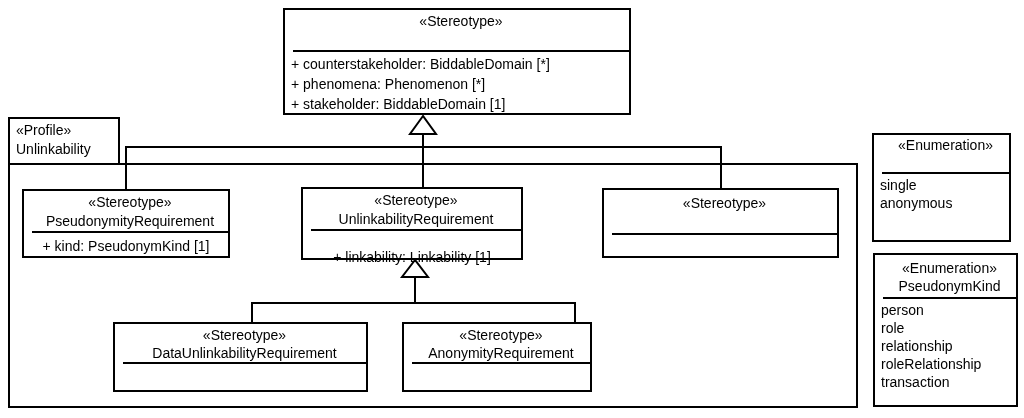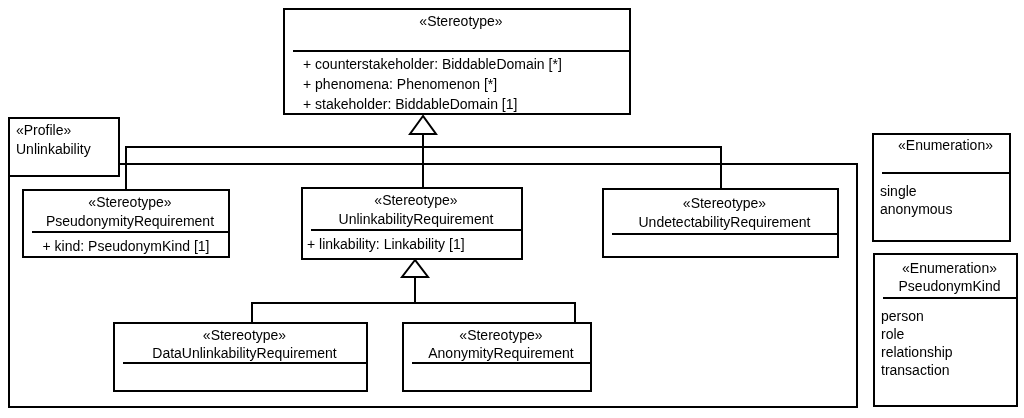--- a/index.html
+++ b/index.html
@@ -46,33 +46,33 @@
     border-bottom: 2px solid #000;
     box-sizing: border-box;
     text-align: center;
     line-height: 19px;
     padding-top: 2px;
     overflow: hidden;
     white-space: nowrap;
     margin-left: 8px;
   }
   .box .compartment {
-    padding: 2px 18px;
+    padding: 2px 6px;
     line-height: 20px;
     text-align: left;
     white-space: nowrap;
     overflow: hidden;
   }
   .enum .title {
     line-height: 18px;
     padding-top: 1px;
   }
   .enum .compartment {
     line-height: 18px;
-    padding: 8px 6px;
+    padding: 2px 6px;
   }
 </style>
 </head>
 <body>
 
 <div class="canvas">
 
   <svg class="connectors" width="1024" height="418" viewBox="0 0 1024 418">
 
     <line x1="423" y1="134" x2="423" y2="188" stroke="#000" stroke-width="2"></line>
@@ -83,21 +83,21 @@
 
     <line x1="415" y1="277" x2="415" y2="304" stroke="#000" stroke-width="2"></line>
     <line x1="251" y1="303" x2="576" y2="303" stroke="#000" stroke-width="2"></line>
     <line x1="252" y1="302" x2="252" y2="323" stroke="#000" stroke-width="2"></line>
     <line x1="575" y1="302" x2="575" y2="323" stroke="#000" stroke-width="2"></line>
     <polygon points="415,260 402,277 428,277" fill="#ffffff" stroke="#000" stroke-width="2"></polygon>
   </svg>
 
   <div class="frame" style="left:8px; top:163px; width:850px; height:245px;"></div>
 
-  <div class="tab" style="left:8px; top:117px; width:112px; height:60px;">
+  <div class="tab" style="left:8px; top:117px; width:112px; height:48px;">
     <div>«Profile»</div>
     <div>Unlinkability</div>
   </div>
 
   <div class="box" style="left:283px; top:8px; width:348px; height:107px;">
     <div class="title" style="height:42px;">
       <div>«Stereotype»</div>
     </div>
     <div class="compartment">
       <div>+ counterstakeholder: BiddableDomain [*]</div>
@@ -114,29 +114,28 @@
     <div class="compartment" style="text-align:center; padding:3px 4px;">
       <div>+ kind: PseudonymKind [1]</div>
     </div>
   </div>
 
   <div class="box" style="left:301px; top:187px; width:222px; height:73px;">
     <div class="title" style="height:42px;">
       <div>«Stereotype»</div>
       <div>UnlinkabilityRequirement</div>
     </div>
-    <div class="compartment" style="text-align:left; padding:3px 4px;">
+    <div class="compartment" style="text-align:center; padding:16px 4px;">
       <div>+ linkability: Linkability [1]</div>
     </div>
   </div>
 
   <div class="box" style="left:602px; top:188px; width:237px; height:70px;">
     <div class="title" style="height:45px; padding-top:4px;">
       <div>«Stereotype»</div>
-      <div>UndetectabilityRequirement</div>
     </div>
     <div class="compartment"></div>
   </div>
 
   <div class="box" style="left:113px; top:322px; width:255px; height:70px;">
     <div class="title" style="height:40px; line-height:18px;">
       <div>«Stereotype»</div>
       <div>DataUnlinkabilityRequirement</div>
     </div>
   </div>
@@ -161,17 +160,18 @@
 
   <div class="box enum" style="left:873px; top:253px; width:145px; height:154px;">
     <div class="title" style="height:44px; padding-top:4px;">
       <div>«Enumeration»</div>
       <div>PseudonymKind</div>
     </div>
     <div class="compartment">
       <div>person</div>
       <div>role</div>
       <div>relationship</div>
+      <div>roleRelationship</div>
       <div>transaction</div>
     </div>
   </div>
 
 </div>
 
 </body></html>

